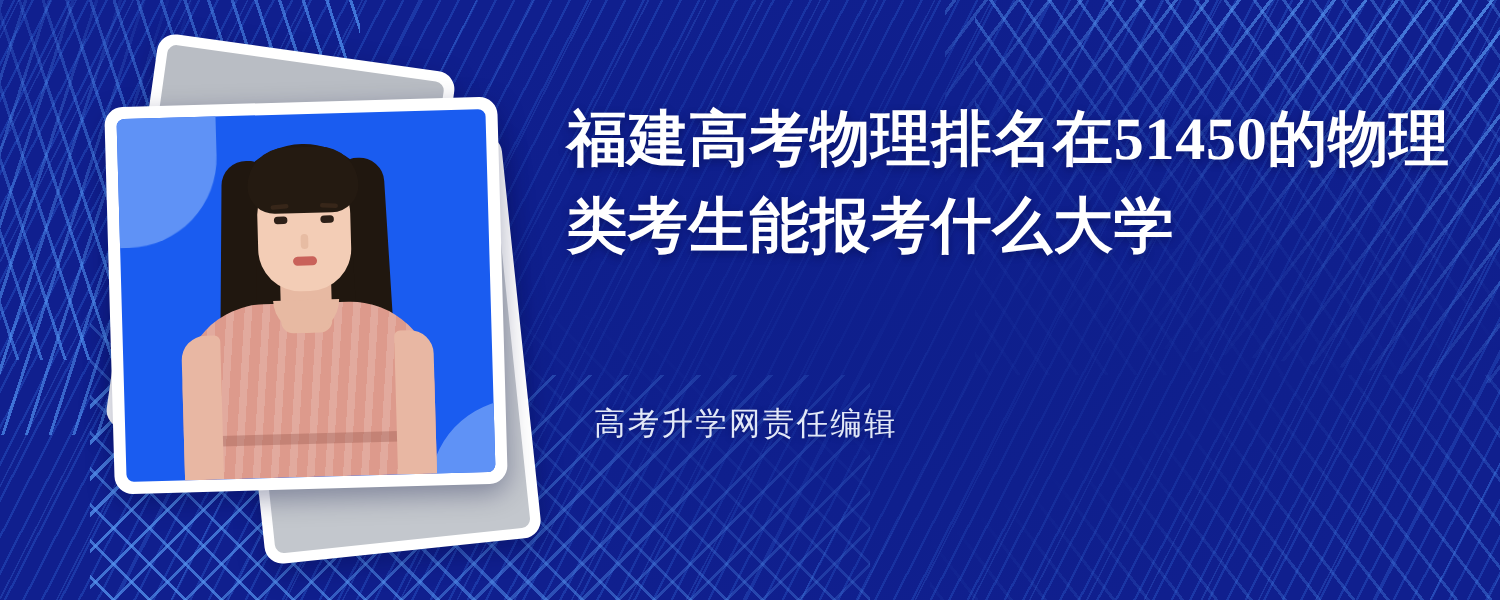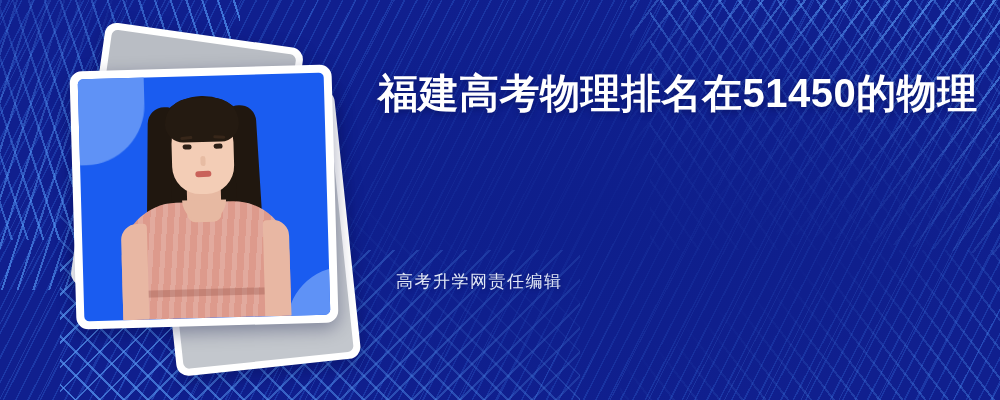--- a/index.html
+++ b/index.html
@@ -269,21 +269,21 @@
     width:150px;height:7px;background:rgba(150,85,75,.35);border-radius:5px;
   }
   .p-arm-l,.p-arm-r{
     position:absolute;bottom:0;width:26px;height:96px;background:#e8b7a3;
   }
   .p-arm-l{left:50%;margin-left:-84px;border-radius:16px 4px 0 0;}
   .p-arm-r{left:50%;margin-left:58px;border-radius:4px 16px 0 0;}
 
   
   .content{
-    position:absolute;left:378px;top:0;width:600px;height:400px;
+    position:absolute;left:378px;top:0;width:600px;height:400px;font-family:Liberation Serif, serif;
   }
   .title{
     position:absolute;left:0;top:64px;width:580px;
     color:#ffffff;
     font-size:40px;
     font-weight:bold;
     line-height:58px;
     letter-spacing:.5px;
     text-shadow:0 2px 6px rgba(0,8,60,.45);
   }
@@ -294,21 +294,21 @@
     color:#ffffff;
     font-size:27px;
     font-weight:bold;
     letter-spacing:3px;
     line-height:36px;
     text-shadow:0 2px 5px rgba(0,8,60,.4);
   }
   .role{
     margin-top:6px;
     color:#e2e8f7;
-    font-size:17px;
+    font-size:21px;
     font-weight:normal;
     letter-spacing:1.5px;
     line-height:28px;
     text-shadow:0 1px 4px rgba(0,8,60,.4);
   }
 </style>
 </head>
 <body>
 
 <div class="banner">
@@ -362,20 +362,21 @@
         </div>
       </div>
     </div>
 
   </div>
 
   <div class="content">
 
     <div class="title">
       <span class="line">福建高考物理排名在51450的物理</span>
+      <span class="line">类考生能报考什么大学</span>
     </div>
 
     <div class="byline">
       <div class="role">高考升学网责任编辑</div>
     </div>
 
   </div>
 
 </div>
 

